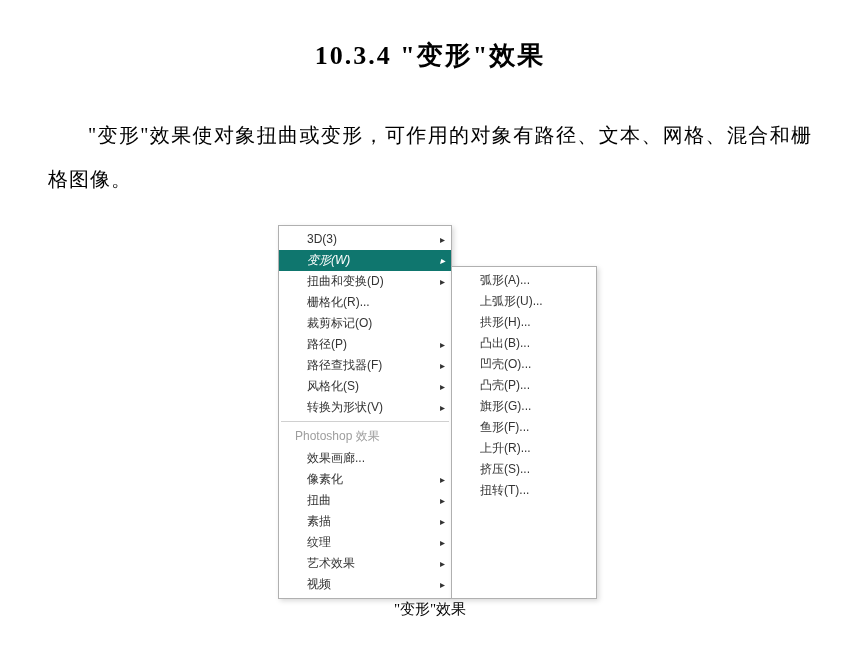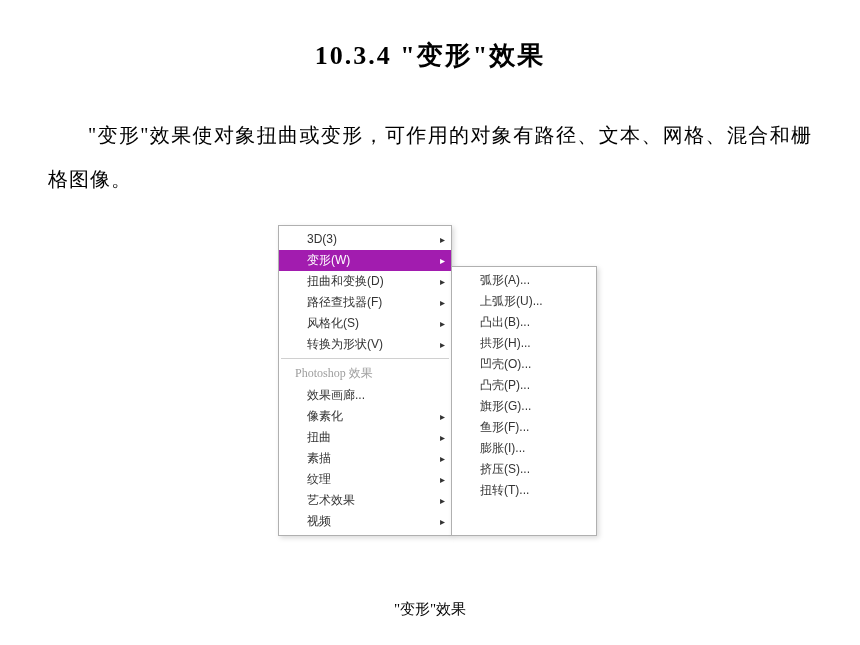--- a/index.html
+++ b/index.html
@@ -59,22 +59,23 @@
       margin-top: 41px;
     }
     .menu-item {
       padding: 2px 18px 2px 28px;
       line-height: 17px;
       position: relative;
       white-space: nowrap;
       cursor: default;
     }
     .menu-item.highlighted {
-      background: #a21caf;
+      background: #0f766e;
       color: #ffffff;
+      font-style: italic;
     }
     .menu-item.has-submenu::after {
       content: "▸";
       position: absolute;
       right: 6px;
       top: 2px;
       font-size: 10px;
     }
     .menu-item.highlighted.has-submenu::after {
       color: #ffffff;
@@ -82,21 +83,20 @@
     .menu-divider {
       height: 1px;
       background: #d0d0d0;
       margin: 3px 2px;
     }
     .menu-section-label {
       padding: 3px 18px 3px 16px;
       color: #9e9e9e;
       font-size: 12px;
       line-height: 17px;
-      font-family: Liberation Serif, serif;
     }
     .caption {
       position: absolute;
       top: 600px;
       left: 0;
       width: 100%;
       text-align: center;
       font-size: 15px;
       color: #000;
       font-family: "SimSun", "宋体", serif;
@@ -108,46 +108,49 @@
 <h1 class="title">10.3.4  "变形"效果</h1>
 
 <p class="body-text"><span class="indent"></span><span>"变形"效果使对象扭曲或变形，可作用的对象有路径、文本、网格、混合和栅格图像。</span></p>
 
 <div class="menu-container">
   <div class="menu-panel menu-left">
     <div id="menu-left-g1">
         <div class="menu-item has-submenu">3D(3)</div>
         <div class="menu-item has-submenu highlighted">变形(W)</div>
         <div class="menu-item has-submenu">扭曲和变换(D)</div>
+        <div class="menu-item">栅格化(R)...</div>
+        <div class="menu-item">裁剪标记(O)</div>
+        <div class="menu-item has-submenu">路径(P)</div>
         <div class="menu-item has-submenu">路径查找器(F)</div>
         <div class="menu-item has-submenu">风格化(S)</div>
         <div class="menu-item has-submenu">转换为形状(V)</div>
       </div>
     <div class="menu-divider"></div>
     <div class="menu-section-label">Photoshop 效果</div>
     <div id="menu-left-g2">
         <div class="menu-item">效果画廊...</div>
         <div class="menu-item has-submenu">像素化</div>
         <div class="menu-item has-submenu">扭曲</div>
         <div class="menu-item has-submenu">素描</div>
         <div class="menu-item has-submenu">纹理</div>
         <div class="menu-item has-submenu">艺术效果</div>
         <div class="menu-item has-submenu">视频</div>
       </div>
   </div>
   <div class="menu-panel menu-right">
     <div id="menu-right">
         <div class="menu-item">弧形(A)...</div>
         <div class="menu-item">上弧形(U)...</div>
+        <div class="menu-item">拱形(H)...</div>
         <div class="menu-item">凸出(B)...</div>
-        <div class="menu-item">拱形(H)...</div>
         <div class="menu-item">凹壳(O)...</div>
         <div class="menu-item">凸壳(P)...</div>
         <div class="menu-item">旗形(G)...</div>
         <div class="menu-item">鱼形(F)...</div>
-        <div class="menu-item">膨胀(I)...</div>
+        <div class="menu-item">上升(R)...</div>
         <div class="menu-item">挤压(S)...</div>
         <div class="menu-item">扭转(T)...</div>
       </div>
   </div>
 </div>
 
 <div class="caption">"变形"效果</div>
 
 </body></html>

